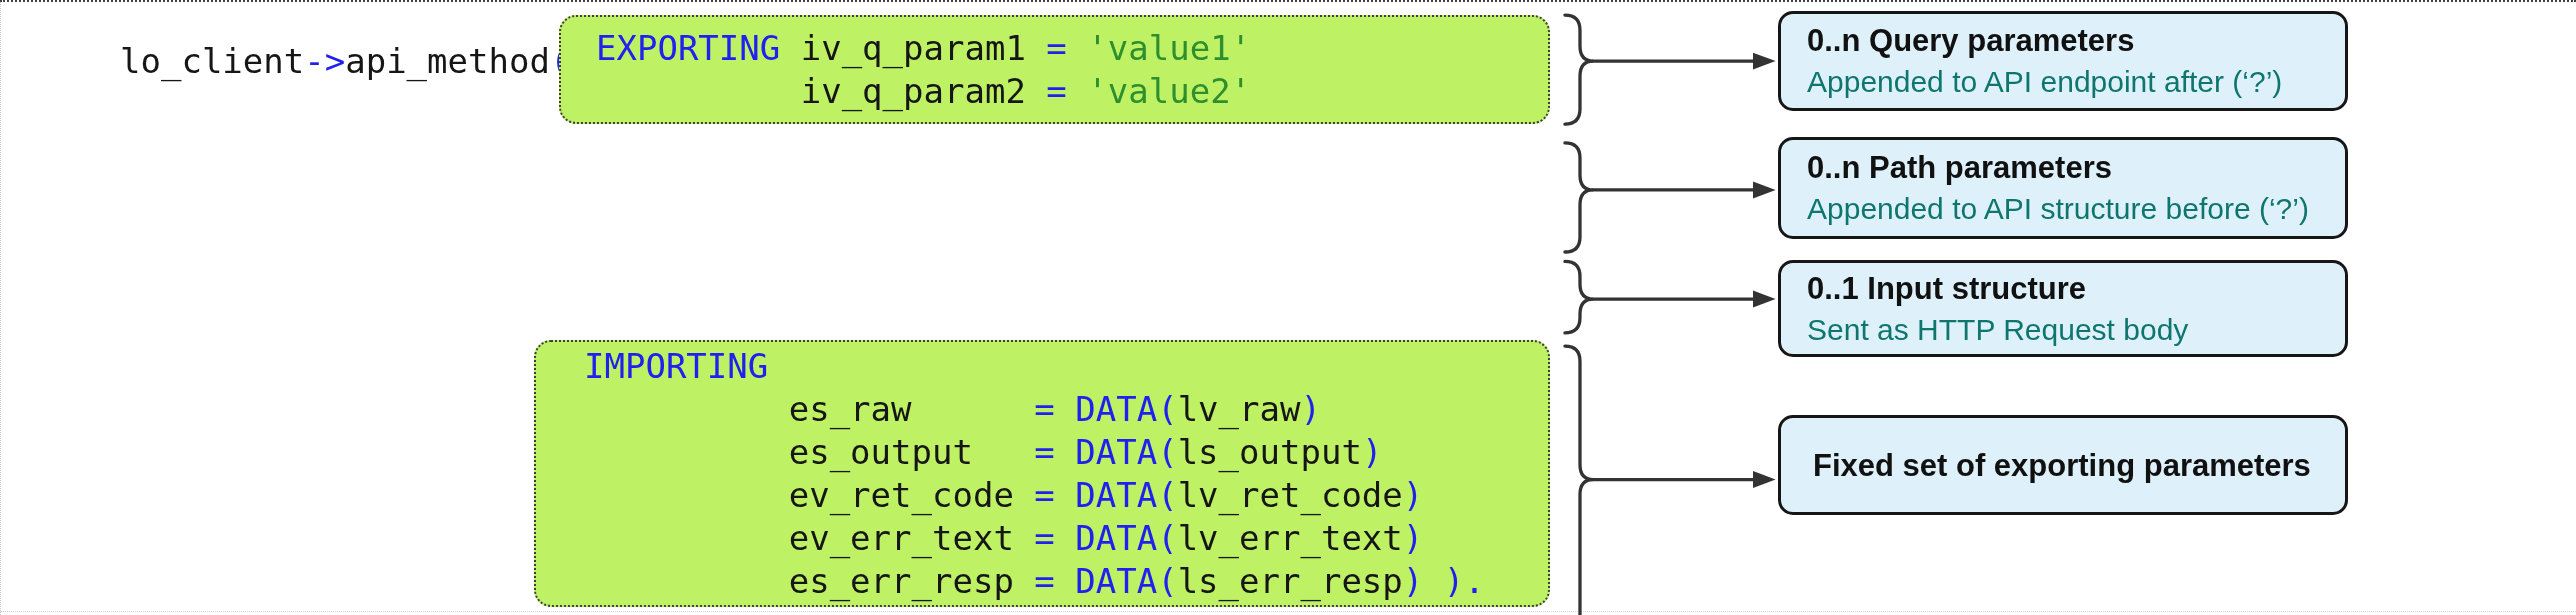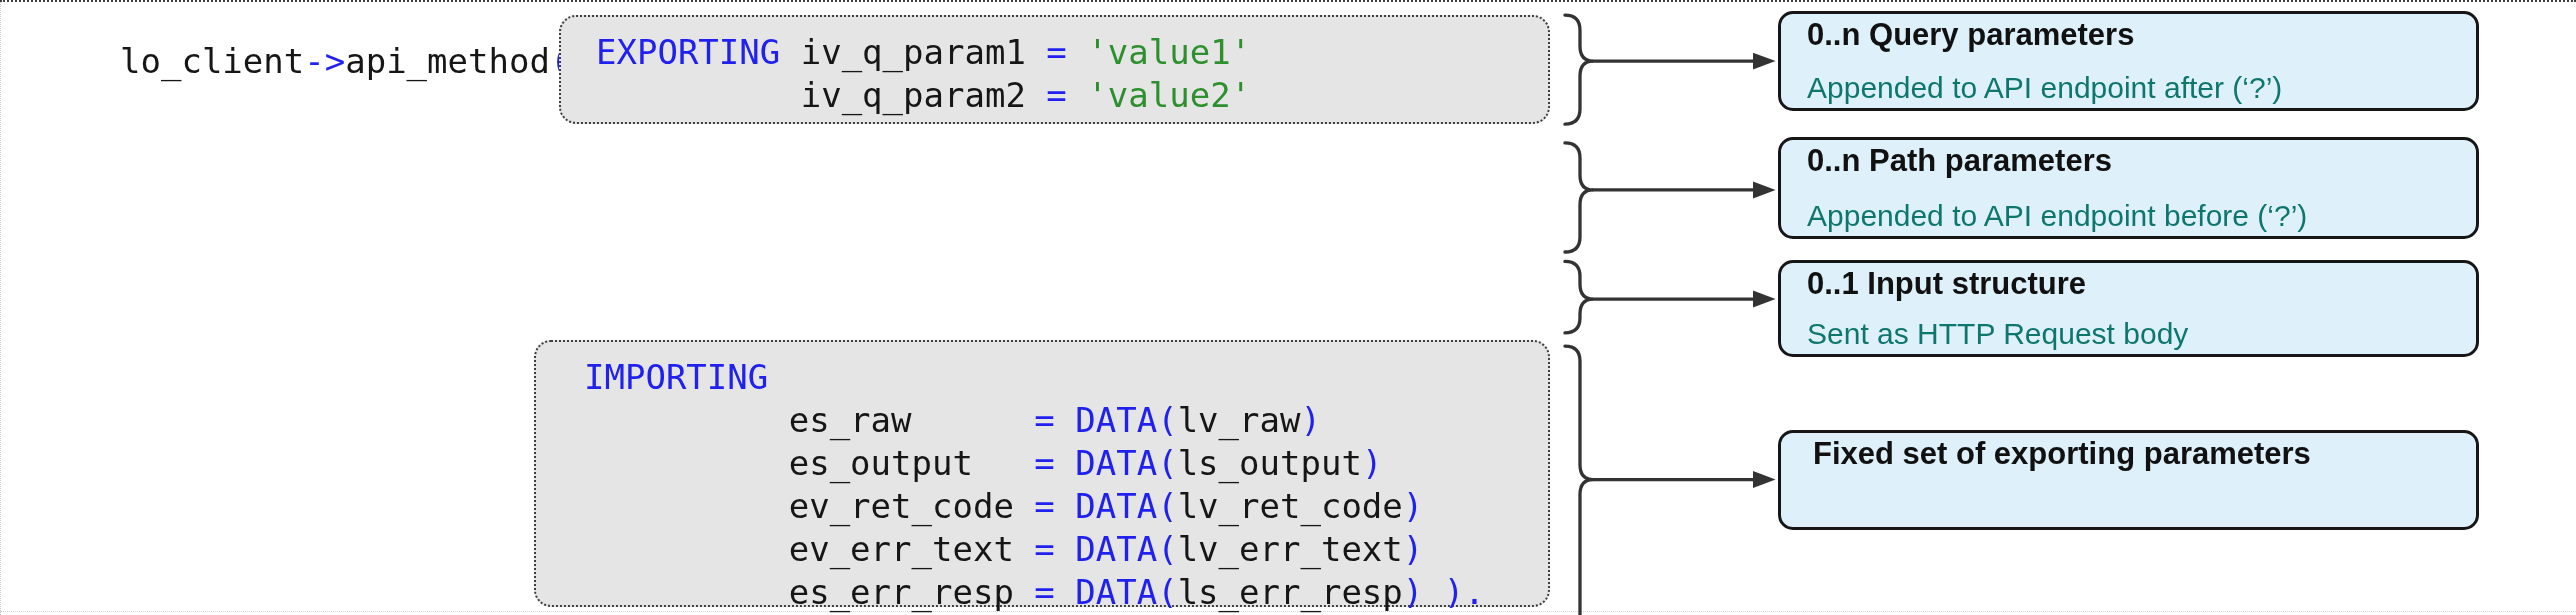--- a/index.html
+++ b/index.html
@@ -11,45 +11,45 @@
   .crop-top{position:absolute;left:0;top:0;width:2576px;height:0;border-top:2.8px dotted var(--dash);}
   .crop-left{position:absolute;left:0;top:1.9px;height:613px;width:0;border-left:1.9px dotted #cccccc;}
   .crop-bottom{position:absolute;left:0;top:611px;width:2576px;height:0;border-top:1.9px dotted #d4d4d4;}
 
   
   pre{margin:14px;font-family:"DejaVu Sans Mono","Liberation Mono",monospace;
       font-size:34px;line-height:43px;color:var(--code);}
   .invocation{position:absolute;left:106px;top:26px;}
   .codebox{
     position:absolute;border:2.8px dotted var(--dash);border-radius:17px;
-    display:flex;flex-direction:column;box-sizing:border-box;
-    background:#e5e5e5;
+    display:flex;flex-direction:column;justify-content:center;box-sizing:border-box;
+    background:#bef264;
   }
   .codebox.b0{left:559px;top:15px;width:991px;height:109px;padding-left:21px;}
   .codebox.b1{left:536px;top:143px;width:1014px;height:109px;padding-left:247px;}
   .codebox.b2{left:536px;top:261px;width:1014px;height:71px;padding-left:247px;}
   .codebox.b3{left:534px;top:340px;width:1016px;height:267px;padding-left:34px;}
   .kw{color:var(--kw);}
   .s{color:var(--str);}
   .p{color:var(--code);}
 
   
   .connectors{position:absolute;left:0;top:0;width:2576px;height:615px;}
 
   
   .note{
-    position:absolute;left:1778px;width:701px;box-sizing:border-box;
+    position:absolute;left:1778px;width:570px;box-sizing:border-box;
     background:var(--fill);border:3.3px solid var(--nborder);border-radius:15px;
-    display:flex;flex-direction:column;justify-content:space-between;
+    display:flex;flex-direction:column;justify-content:center;
     padding-left:26px;padding-right:13px;
   }
   .note.n0{top:11.3px;height:100px;}
   .note.n1{top:137px;height:102px;}
   .note.n2{top:260px;height:97px;}
-  .note.n3{top:430px;height:100px;padding-left:32px;}
+  .note.n3{top:415px;height:100px;padding-left:32px;}
   .note .title{font-weight:bold;font-size:31px;line-height:41px;color:#111111;}
   .note .sub{font-size:30px;line-height:41px;color:#0f766e;}
   .note .sub:empty{display:none;}
 </style>
 </head>
 <body>
 
 <div class="canvas" style="--kw: #2121ef; --str: #2d8f2d; --code: #161616; --fill: #def1fb; --nborder: #161616; --dash: #3f3f3f;">
 
   <div class="crop-top"></div>
@@ -83,21 +83,21 @@
       <polygon points="1864,501 1888,510 1864,519"></polygon>
     </g>
   </svg>
 
   <div class="note n0">
     <div class="title">0..n Query parameters</div>
     <div class="sub">Appended to API endpoint after (‘?’)</div>
   </div>
   <div class="note n1">
     <div class="title">0..n Path parameters</div>
-    <div class="sub">Appended to API endpoint before (‘?’)</div>
+    <div class="sub">Appended to API structure before (‘?’)</div>
   </div>
   <div class="note n2">
     <div class="title">0..1 Input structure</div>
     <div class="sub">Sent as HTTP Request body</div>
   </div>
   <div class="note n3">
     <div class="title">Fixed set of exporting parameters</div>
 
   </div>
 

